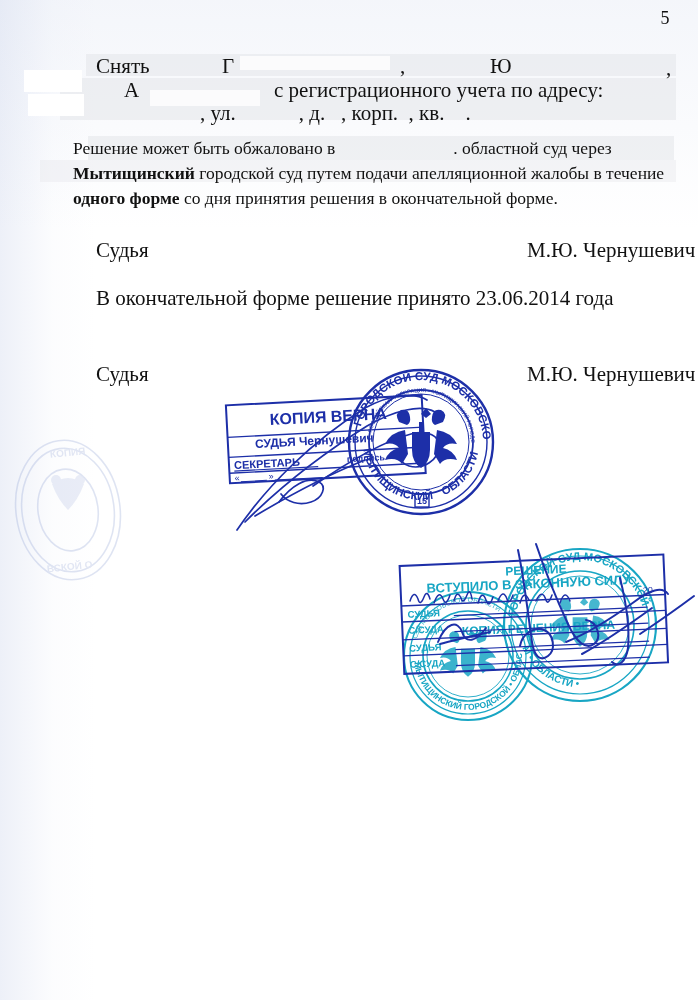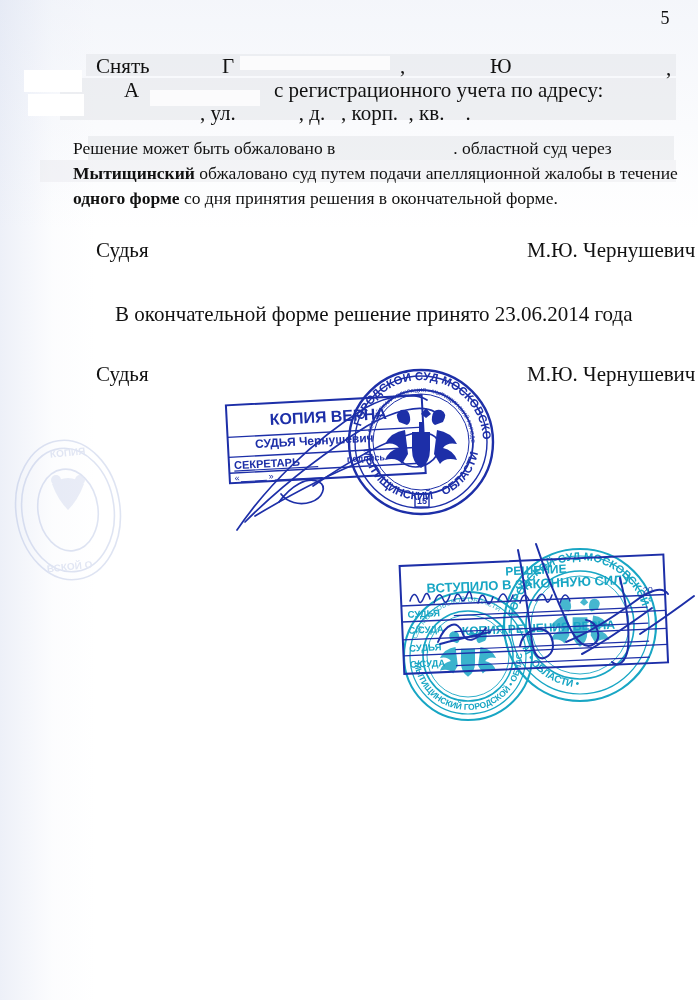--- a/index.html
+++ b/index.html
@@ -111,28 +111,28 @@
 
   <div class="txt" style="left:274px;top:78px;">с регистрационного учета по адресу:</div>
 
   <div class="redaction" style="left:24px;top:70px;width:58px;height:22px;"></div>
   <div class="redaction" style="left:28px;top:94px;width:56px;height:22px;"></div>
   <div class="redaction-soft" style="left:240px;top:56px;width:150px;height:14px;"></div>
   <div class="redaction-soft" style="left:150px;top:90px;width:110px;height:16px;"></div>
 
   <div class="para" style="left:40px;top:136px;width:634px;margin-left:33px;">
     <span>Решение  может  быть  обжаловано  в</span><span style="display:inline-block;width:118px;"></span><span>. областной  суд  через</span><br>
-    <span class="bold">Мытищинский</span><span> обжаловано суд путем подачи апелляционной жалобы в течение </span><br>
+    <span class="bold">Мытищинский</span><span> городской суд путем подачи апелляционной жалобы в течение </span><br>
     <span class="bold">одного форме</span><span> со дня принятия решения в окончательной форме.</span>
   </div>
 
   <div class="txt" style="left:96px;top:238px;">Судья</div>
   <div class="txt" style="left:527px;top:238px;">М.Ю. Чернушевич</div>
 
-  <div class="txt" style="left:96px;top:302px;margin-left:19px;">В окончательной форме решение принято 23.06.2014 года</div>
+  <div class="txt" style="left:96px;top:286px;">В окончательной форме решение принято 23.06.2014 года</div>
 
   <div class="txt" style="left:96px;top:362px;">Судья</div>
   <div class="txt" style="left:527px;top:362px;">М.Ю. Чернушевич</div>
 
   <div class="faint-seal" style="left:12px;top:438px;width:112px;height:145px;">
     <svg width="112" height="145" viewBox="0 0 112 145">
       <g transform="translate(56,72) rotate(-8)" fill="none" stroke="#6f86c8" stroke-width="1.6">
         <ellipse cx="0" cy="0" rx="52" ry="70"></ellipse>
         <ellipse cx="0" cy="0" rx="46" ry="62"></ellipse>
         <ellipse cx="0" cy="0" rx="30" ry="41"></ellipse>

